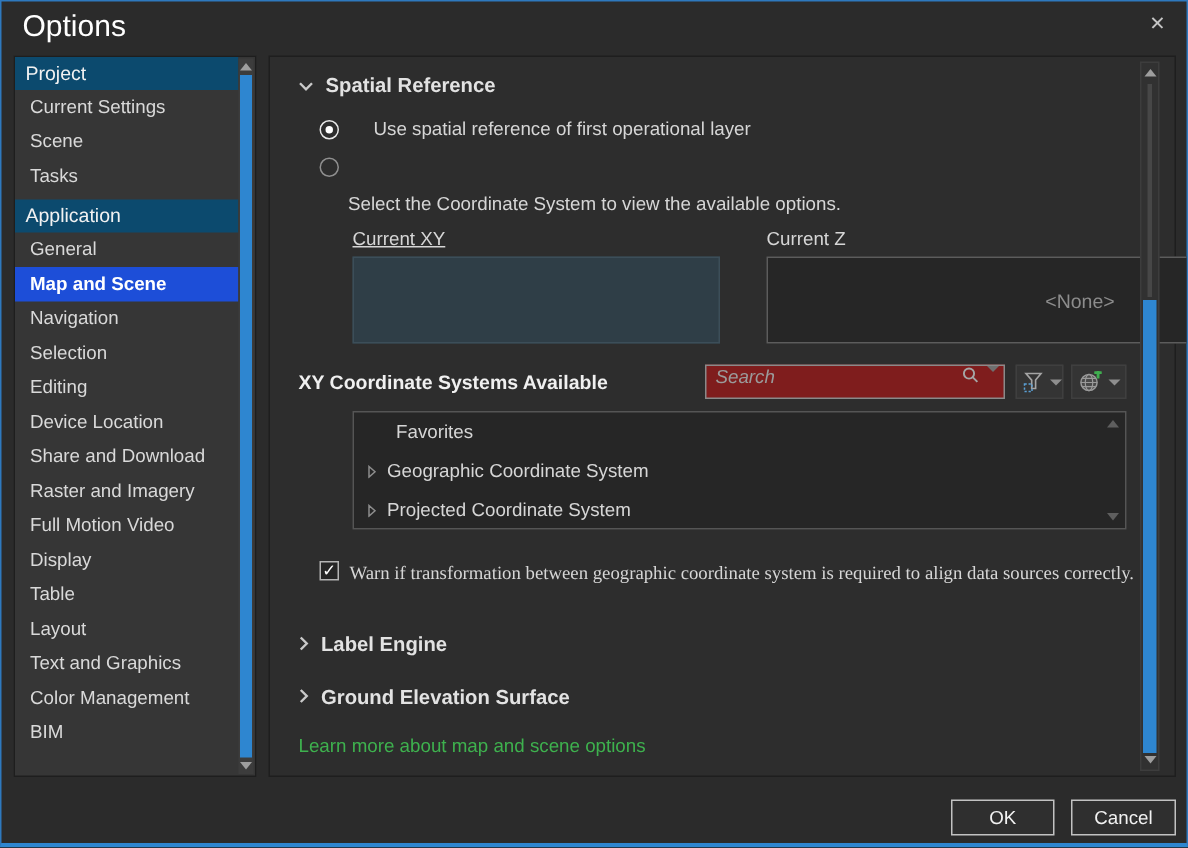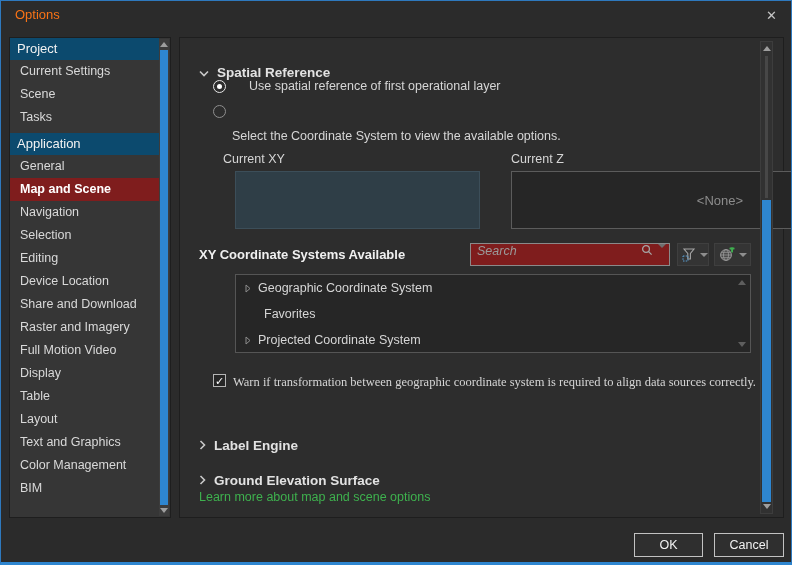--- a/index.html
+++ b/index.html
@@ -5,44 +5,44 @@
   html,body{margin:0;padding:0;background:#1a1a1a;}
   *{box-sizing:border-box;}
   .window{
     position:relative;width:792px;height:565px;
     background:#2B2B2B;
     border:1px solid #2E79BE;border-bottom:3px solid #2E86D0;
     font-family:"Liberation Sans",sans-serif;
     color:#D9D9D9;font-size:12.5px;overflow:hidden;
   }
   
-  .title{position:absolute;left:14px;top:6px;font-size:13px;color:#f97316;}
+  .title{position:absolute;left:14px;top:6px;font-size:20px;color:#ffffff;}
   .close-x{position:absolute;right:14px;top:7px;color:#C6C6C6;font-size:13px;cursor:default;}
 
   
   .sidebar{position:absolute;left:8px;top:36px;width:162px;height:481px;background:#363636;border:1px solid #1E1E1E;}
   .sb-rows{position:absolute;left:0;top:0;right:11px;bottom:0;overflow:hidden;}
   .sb-header{height:22px;line-height:22px;background:#0c4a6e;color:#F2F2F2;padding-left:7px;font-size:13px;white-space:nowrap;}
   .sb-header.gap{margin-top:4px;}
   .sb-item{height:23px;line-height:23px;padding-left:10px;color:#D9D9D9;white-space:nowrap;cursor:default;}
-  .sb-item.selected{background:#7f1d1d;color:#FFFFFF;font-weight:bold;}
+  .sb-item.selected{background:#1d4ed8;color:#FFFFFF;font-weight:bold;}
   .sb-scroll{position:absolute;top:1px;right:1px;bottom:1px;width:10px;background:#3C3C3C;}
   .sb-thumb{position:absolute;left:1px;top:11px;bottom:11px;width:8px;background:#2E86D0;}
   .tri-up{width:0;height:0;border-left:4px solid transparent;border-right:4px solid transparent;border-bottom:5px solid #9E9E9E;position:absolute;left:1px;top:3px;}
   .tri-down{width:0;height:0;border-left:4px solid transparent;border-right:4px solid transparent;border-top:5px solid #9E9E9E;position:absolute;left:1px;bottom:3px;}
 
   
   .panel{position:absolute;left:178px;top:36px;width:605px;height:481px;background:#2D2D2D;border:1px solid #1E1E1E;}
   .panel-scroll{position:absolute;right:10px;top:3px;bottom:3px;width:13px;background:#313131;border:1px solid #3D3D3D;}
   .panel-scroll .tri-up{left:2px;top:4px;}
   .panel-scroll .tri-down{left:2px;bottom:4px;}
   .groove{position:absolute;left:4px;top:14px;height:142px;width:3px;background:#474747;}
   .panel-thumb{position:absolute;left:1px;width:9px;top:158px;height:302px;background:#2E86D0;}
 
-  .sec{position:absolute;display:flex;align-items:flex-start;gap:8px;color:#E2E2E2;font-size:13.5px;font-weight:600;cursor:default;margin-top:16px;}
+  .sec{position:absolute;display:flex;align-items:flex-start;gap:8px;color:#E2E2E2;font-size:13.5px;font-weight:600;cursor:default;}
   .sec svg{flex:0 0 auto;}
 
   .row{position:absolute;display:flex;align-items:center;gap:7px;}
   .radio{width:13px;height:13px;border-radius:50%;border:1px solid #8F8F8F;background:transparent;position:relative;flex:0 0 auto;}
   .radio.on{border-color:#E8E8E8;}
   .radio.on::after{content:"";position:absolute;left:3px;top:3px;width:5px;height:5px;border-radius:50%;background:#FFFFFF;}
   .plain{color:#D6D6D6;margin-left:16px;}
 
   .fieldlabel{position:absolute;color:#D6D6D6;}
   .xy-box{position:absolute;left:55px;top:133px;width:245px;height:58px;background:#2F3E47;border:1px solid #3C4E59;}
@@ -122,21 +122,21 @@
     <div class="row" style="left:33px;top:41px;">
       <span class="radio on"></span>
       <span class="plain">Use spatial reference of first operational layer</span>
     </div>
     <div class="row" style="left:33px;top:67px;">
       <span class="radio"></span>
     </div>
 
     <div class="fieldlabel" style="left:52px;top:91px;">Select the Coordinate System to view the available options.</div>
 
-    <div class="fieldlabel" style="left:43px;top:114px;">Current XY</div>
+    <div class="fieldlabel" style="left:55px;top:114px;text-decoration:underline;">Current XY</div>
     <div class="fieldlabel" style="left:331px;top:114px;">Current Z</div>
     <div class="xy-box"></div>
     <div class="z-box">
       <span>&lt;None&gt;</span>
     </div>
 
     <div class="bold-label" style="left:19px;top:209px;">XY Coordinate Systems Available</div>
 
     <div class="searchbox">
       <input type="text" placeholder="Search" style="">
@@ -169,30 +169,30 @@
           <line x1="2.4" y1="10.7" x2="11.6" y2="10.7" stroke="#9A9A9A" stroke-width="0.8"></line>
           <rect x="10.5" y="0.5" width="5" height="1.9" rx="0.4" fill="#3FAE4F"></rect>
           <rect x="12.1" y="-1.1" width="1.9" height="5" rx="0.4" fill="#3FAE4F" transform="translate(0,1.5)"></rect>
         </svg>
       </span>
       <span class="caret"></span>
     </div>
 
     <div class="treebox">
       <div class="tree-row">
+        <span class="indent"></span>
+        <span>Favorites</span>
+      </div>
+      <div class="tree-row">
         <span style="display:flex;">
           <svg width="6" height="9" viewBox="0 0 6 9">
               <polygon points="1,1 5,4.5 1,8" fill="none" stroke="#8C8C8C" stroke-width="1"></polygon>
             </svg>
         </span>
         <span>Geographic Coordinate System</span>
-      </div>
-      <div class="tree-row">
-        <span class="indent"></span>
-        <span>Favorites</span>
       </div>
       <div class="tree-row">
         <span style="display:flex;">
           <svg width="6" height="9" viewBox="0 0 6 9">
               <polygon points="1,1 5,4.5 1,8" fill="none" stroke="#8C8C8C" stroke-width="1"></polygon>
             </svg>
         </span>
         <span>Projected Coordinate System</span>
       </div>
       <div class="mini-up"></div>

